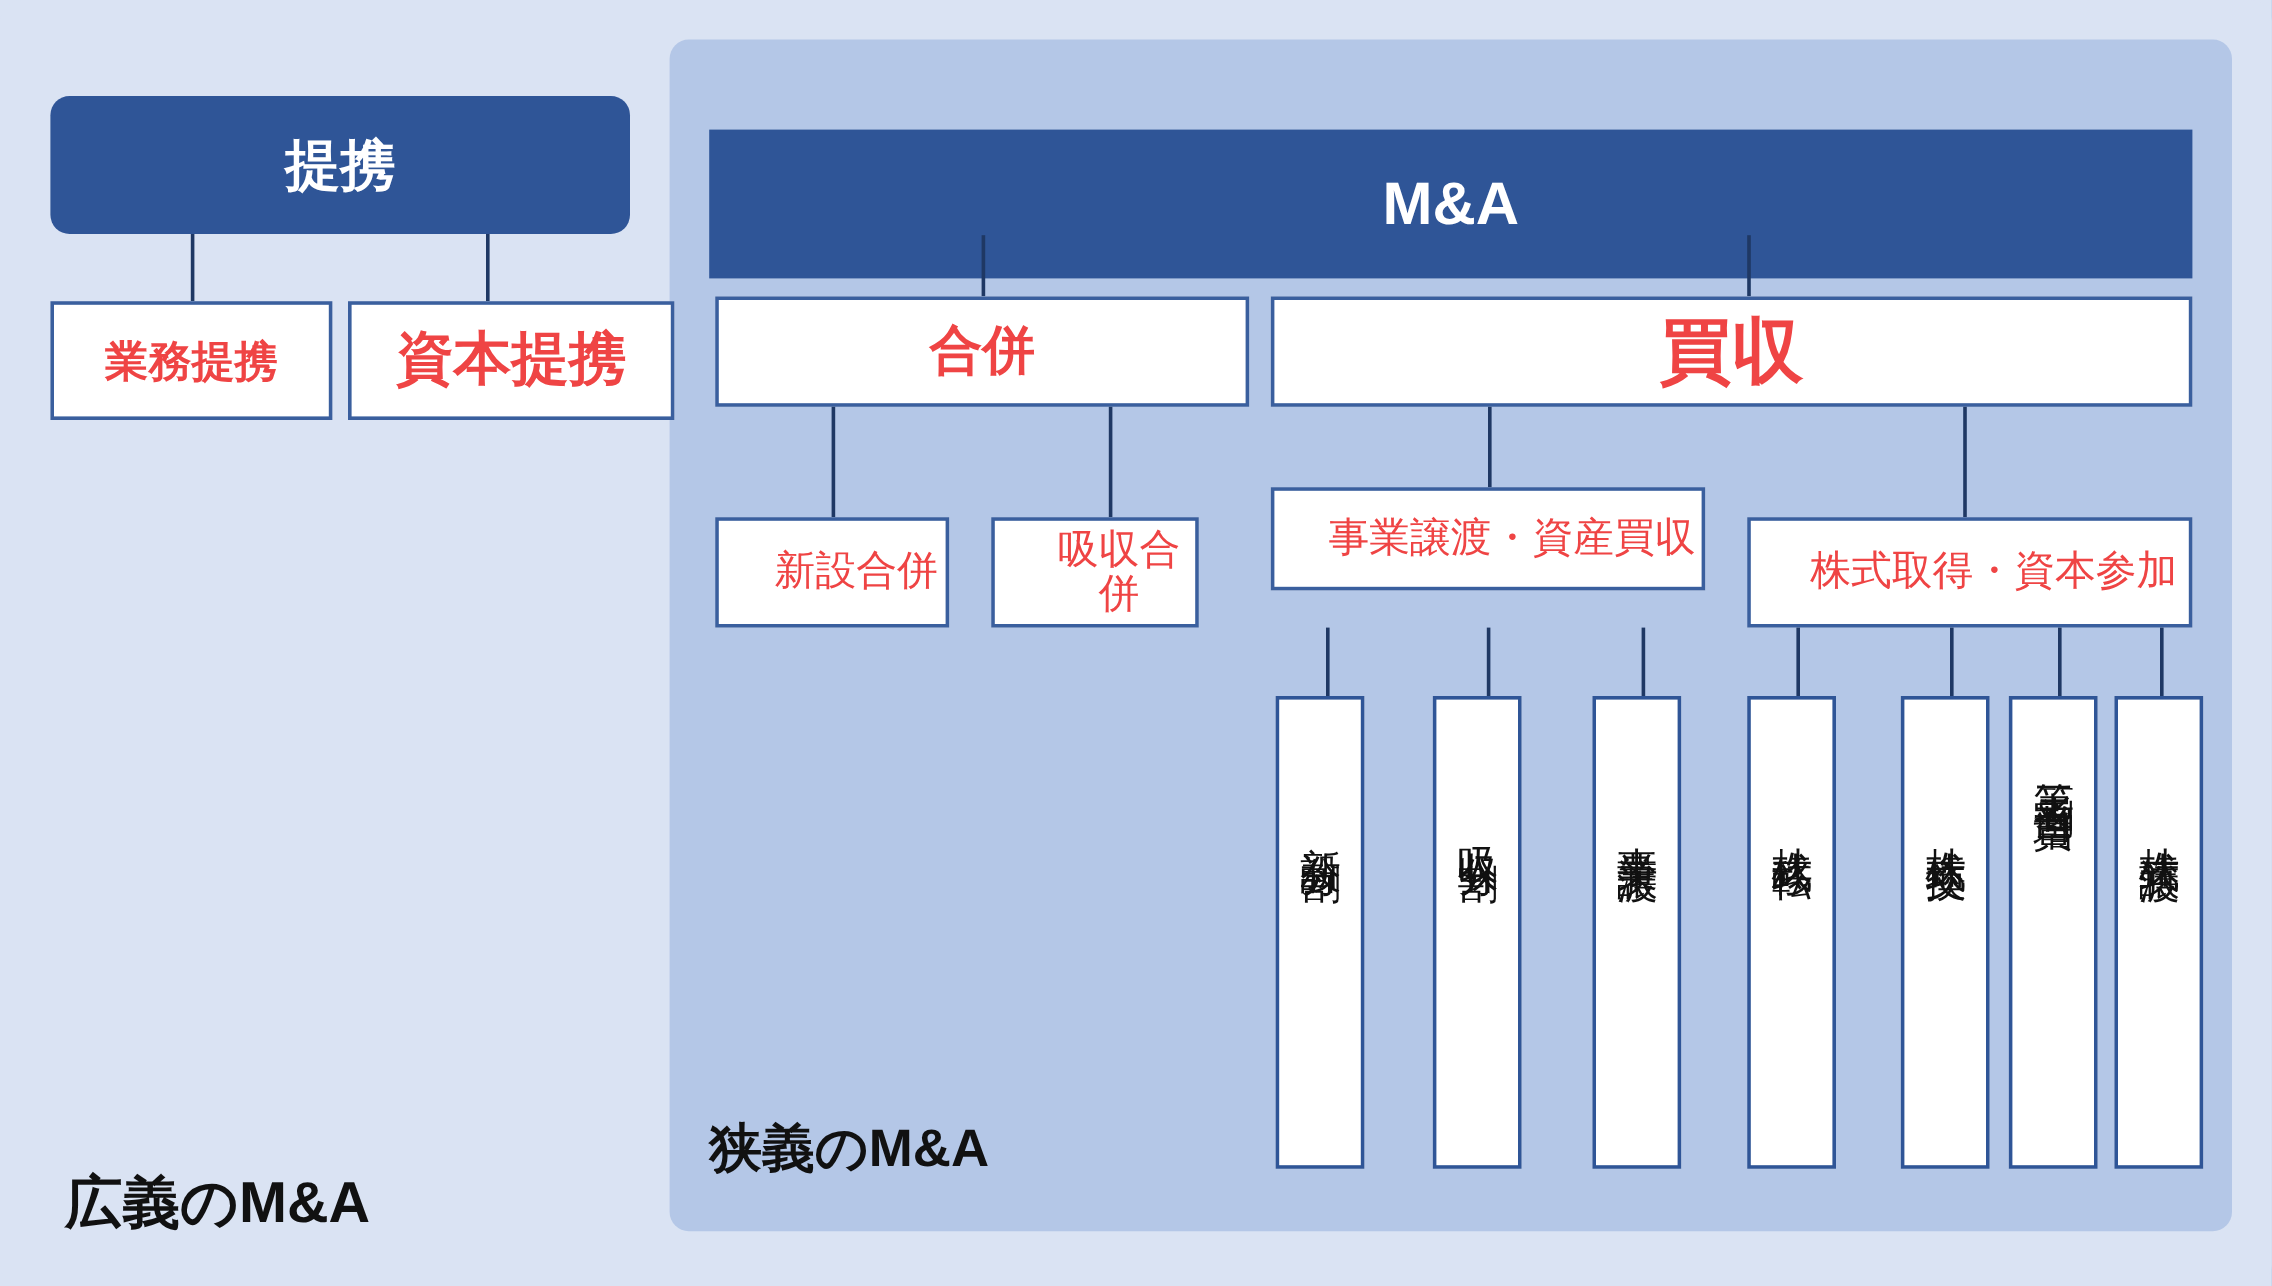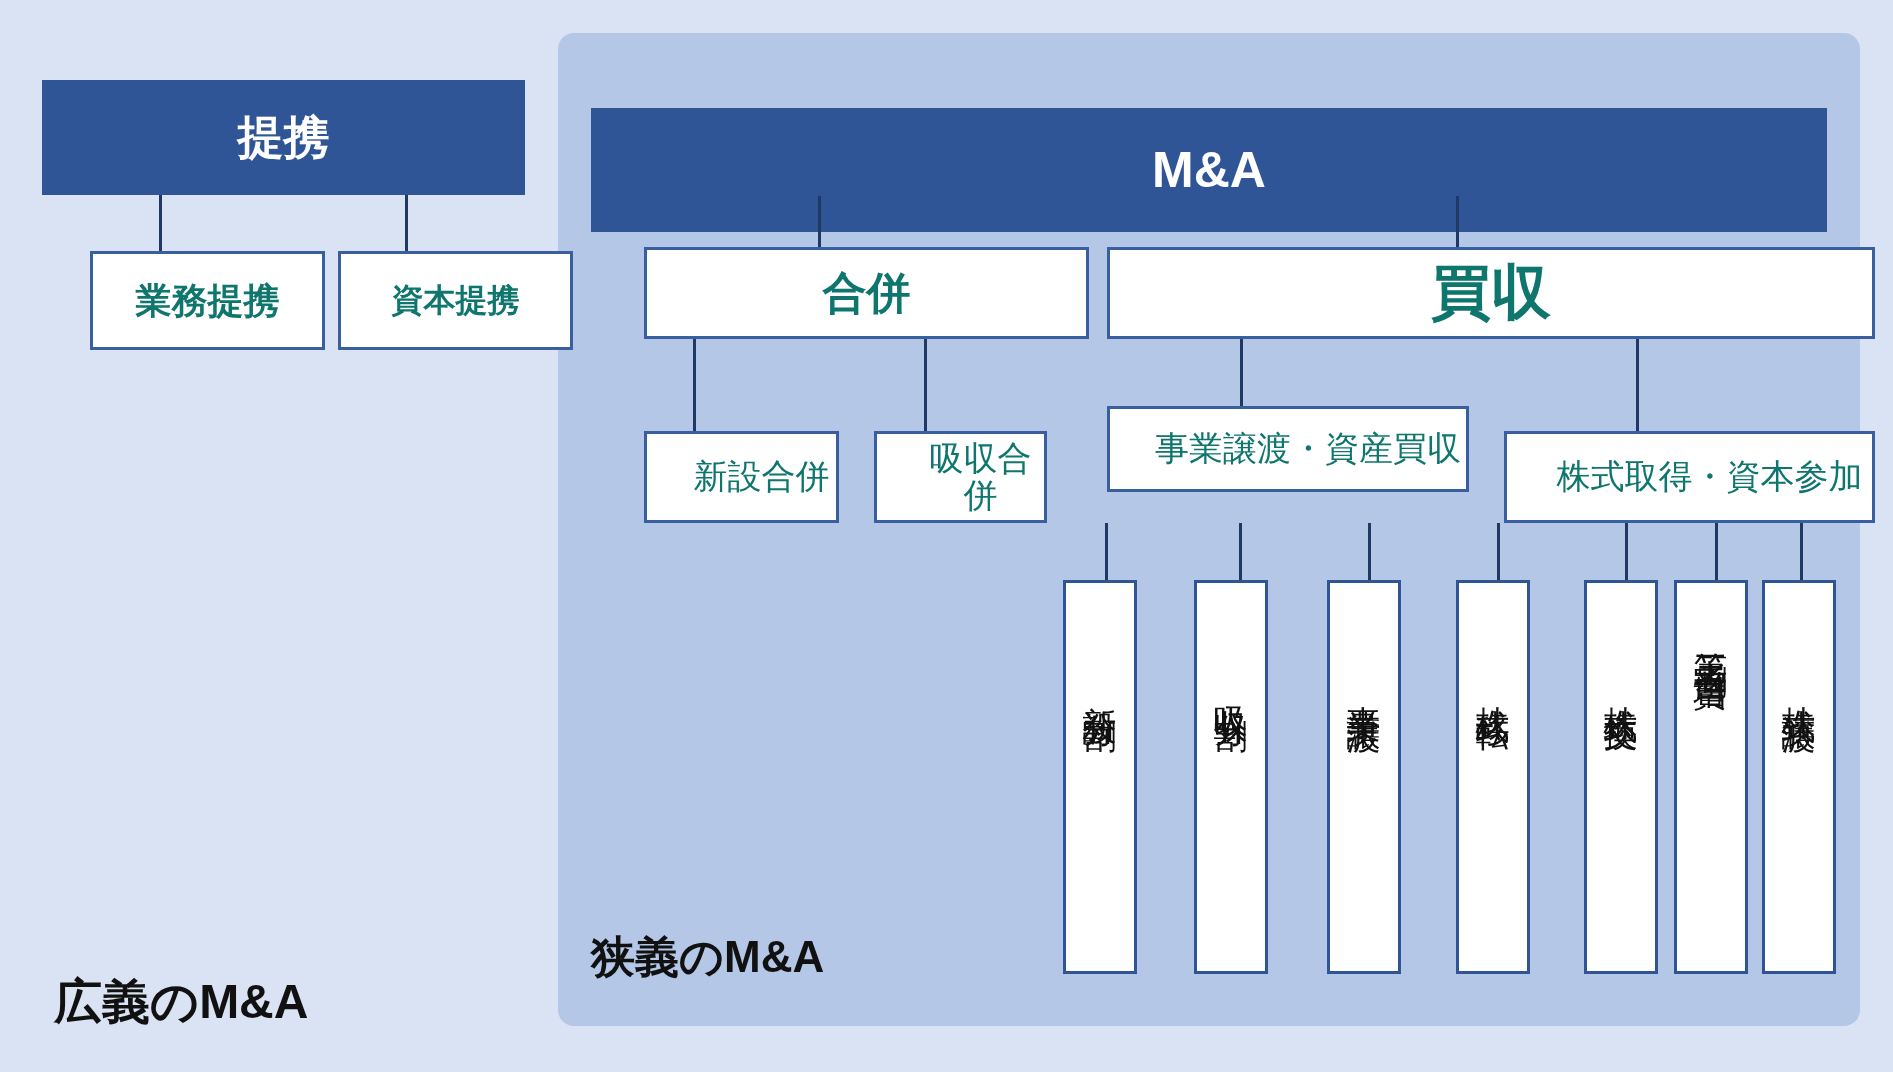--- a/index.html
+++ b/index.html
@@ -40,23 +40,22 @@
   }
   .box.header{
     background:#2f5597;
     color:#ffffff;
     font-weight:700;
     border:none;
   }
   .box.white{
     background:#ffffff;
     border:3px solid #3a5f9e;
-    color:#0f766e;
+    color:#ef4444;
     font-weight:700;
-    margin-left:48px;
   }
   .box.white.thin{
     border-width:3px;
     font-weight:400;
     padding-left:40px;
   }
   .box .lbl{display:block;line-height:1.1;}
 
   
   .box.vert{
@@ -86,32 +85,32 @@
 </style>
 </head>
 <body>
 
 <div id="stage">
 
   <div class="panel-outer"></div>
 
   <div class="panel-inner"></div>
 
-  <div class="box header" style="left:42px;top:80px;width:483px;height:115px;font-size:46px;">
+  <div class="box header" style="left:42px;top:80px;width:483px;height:115px;font-size:46px;border-radius:16px;">
     <span class="lbl">提携</span>
   </div>
 
   <div class="vline" style="left:159px;top:195px;height:56px;"></div>
   <div class="vline" style="left:405px;top:195px;height:56px;"></div>
 
   <div class="box white" style="left:42px;top:251px;width:235px;height:99px;font-size:36px;">
     <span class="lbl">業務提携</span>
   </div>
 
-  <div class="box white" style="left:290px;top:251px;width:235px;height:99px;font-size:32px;">
+  <div class="box white" style="left:290px;top:251px;width:272px;height:99px;font-size:48px;">
     <span class="lbl">資本提携</span>
   </div>
 
   <div class="box header" style="left:591px;top:72px;width:1236px;height:124px;font-size:50px;margin-top:36px;">
     <span class="lbl">M&amp;A</span>
   </div>
 
   <div class="vline" style="left:818px;top:196px;height:51px;"></div>
   <div class="vline" style="left:1456px;top:196px;height:51px;"></div>
 

